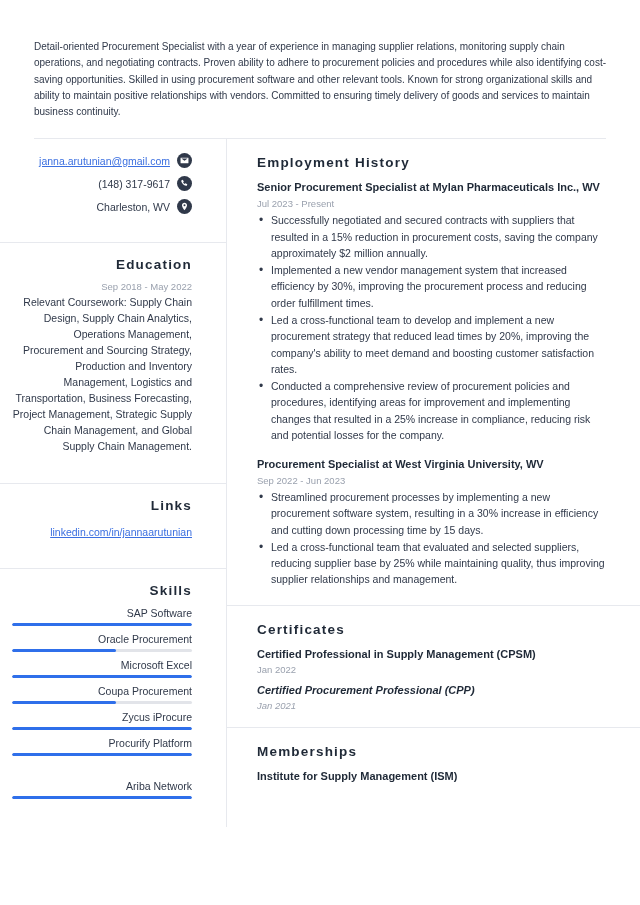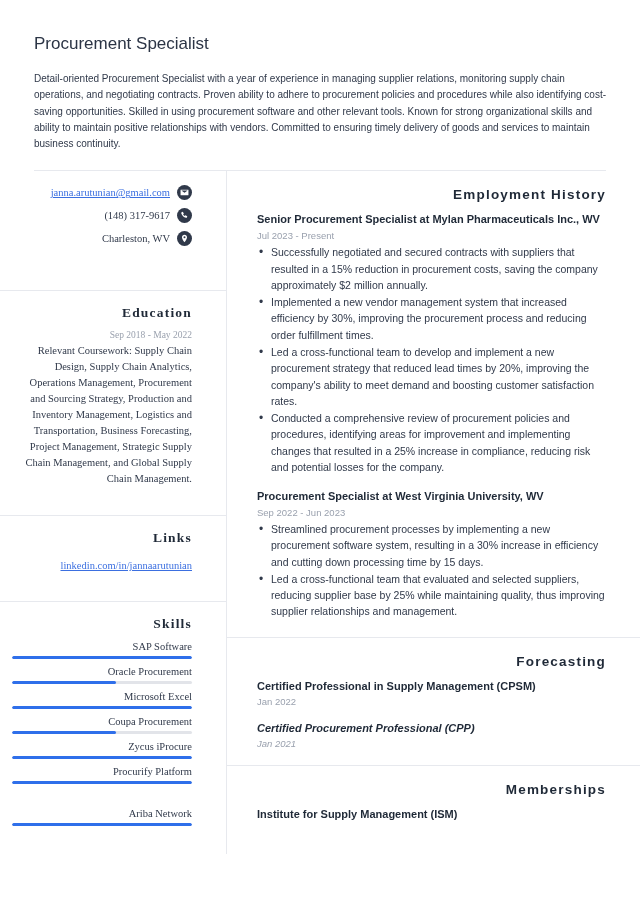--- a/index.html
+++ b/index.html
@@ -64,39 +64,38 @@
     text-align: right;
   }
   .col-right {
     flex: 1 1 auto;
     min-width: 0;
   }
 
   .block {
     padding: 14px 34px 28px 12px;
     border-bottom: 1px solid #e7e9ee;
-    font-family: Liberation Serif, serif;
   }
   .block:last-child { border-bottom: none; }
 
   .block-r {
     padding: 16px 34px 16px 30px;
     border-bottom: 1px solid #e7e9ee;
   }
   .block-r:last-child { border-bottom: none; }
 
   
   .contact-row {
     display: flex;
     align-items: center;
     justify-content: flex-end;
     gap: 7px;
     margin-bottom: 8px;
   }
-  .contact-row:last-child { margin-bottom: 16px; justify-content: flex-end; }
+  .contact-row:last-child { margin-bottom: 0; justify-content: flex-end; }
   .contact-text {
     font-size: 10.5px;
     color: #30394a;
   }
   .contact-link {
     font-size: 10.5px;
     color: #3b6fe0;
     text-decoration: underline;
   }
   .ic {
@@ -118,21 +117,20 @@
     letter-spacing: 1.2px;
     color: #1f2937;
     margin-bottom: 9px;
   }
   .sec-title-r {
     font-size: 13.5px;
     font-weight: 700;
     letter-spacing: 1.2px;
     color: #1f2937;
     margin-bottom: 10px;
-    text-align: right;
   }
 
   
   .edu-degree {
     font-size: 11px;
     font-weight: 700;
     line-height: 1.5;
     color: #1f2937;
   }
   .edu-date {
@@ -205,21 +203,21 @@
   .job-bullets li::before {
     content: "\2022";
     position: absolute;
     left: 2px;
     top: -1px;
     font-size: 12px;
     color: #30394a;
   }
 
   
-  .cert { margin-bottom: 14px; }
+  .cert { margin-bottom: 8px; }
   .cert:last-child { margin-bottom: 0; font-style: italic; }
   .cert-name {
     font-size: 11px;
     font-weight: 700;
     color: #1f2937;
     line-height: 1.4;
   }
   .cert-date {
     font-size: 9.5px;
     color: #9aa1ae;
@@ -233,21 +231,20 @@
     margin-bottom: 12px;
   }
   .member:last-child { margin-bottom: 0; }
 </style>
 </head>
 <body>
 
 <div class="page">
 
   <div class="header">
-    <div class="job-title">Procurement Specialist</div>
     <p class="summary">Detail-oriented Procurement Specialist with a year of experience in managing supplier relations, monitoring supply chain operations, and negotiating contracts. Proven ability to adhere to procurement policies and procedures while also identifying cost-saving opportunities. Skilled in using procurement software and other relevant tools. Known for strong organizational skills and ability to maintain positive relationships with vendors. Committed to ensuring timely delivery of goods and services to maintain business continuity.</p>
     <div class="hdr-divider"></div>
   </div>
 
   <div class="body">
 
     <div class="col-left">
 
       <div class="block">
         <div class="contact-row">
@@ -364,21 +361,21 @@
           <div class="job-heading">Procurement Specialist at West Virginia University, WV</div>
           <div class="job-date">Sep 2022 - Jun 2023</div>
           <ul class="job-bullets">
             <li>Streamlined procurement processes by implementing a new procurement software system, resulting in a 30% increase in efficiency and cutting down processing time by 15 days.</li>
             <li>Led a cross-functional team that evaluated and selected suppliers, reducing supplier base by 25% while maintaining quality, thus improving supplier relationships and management.</li>
           </ul>
         </div>
       </div>
 
       <div class="block-r">
-        <div class="sec-title-r">Forecasting</div>
+        <div class="sec-title-r">Certificates</div>
         <div class="cert">
           <div class="cert-name">Certified Professional in Supply Management (CPSM)</div>
           <div class="cert-date">Jan 2022</div>
         </div>
         <div class="cert">
           <div class="cert-name">Certified Procurement Professional (CPP)</div>
           <div class="cert-date">Jan 2021</div>
         </div>
       </div>
 

